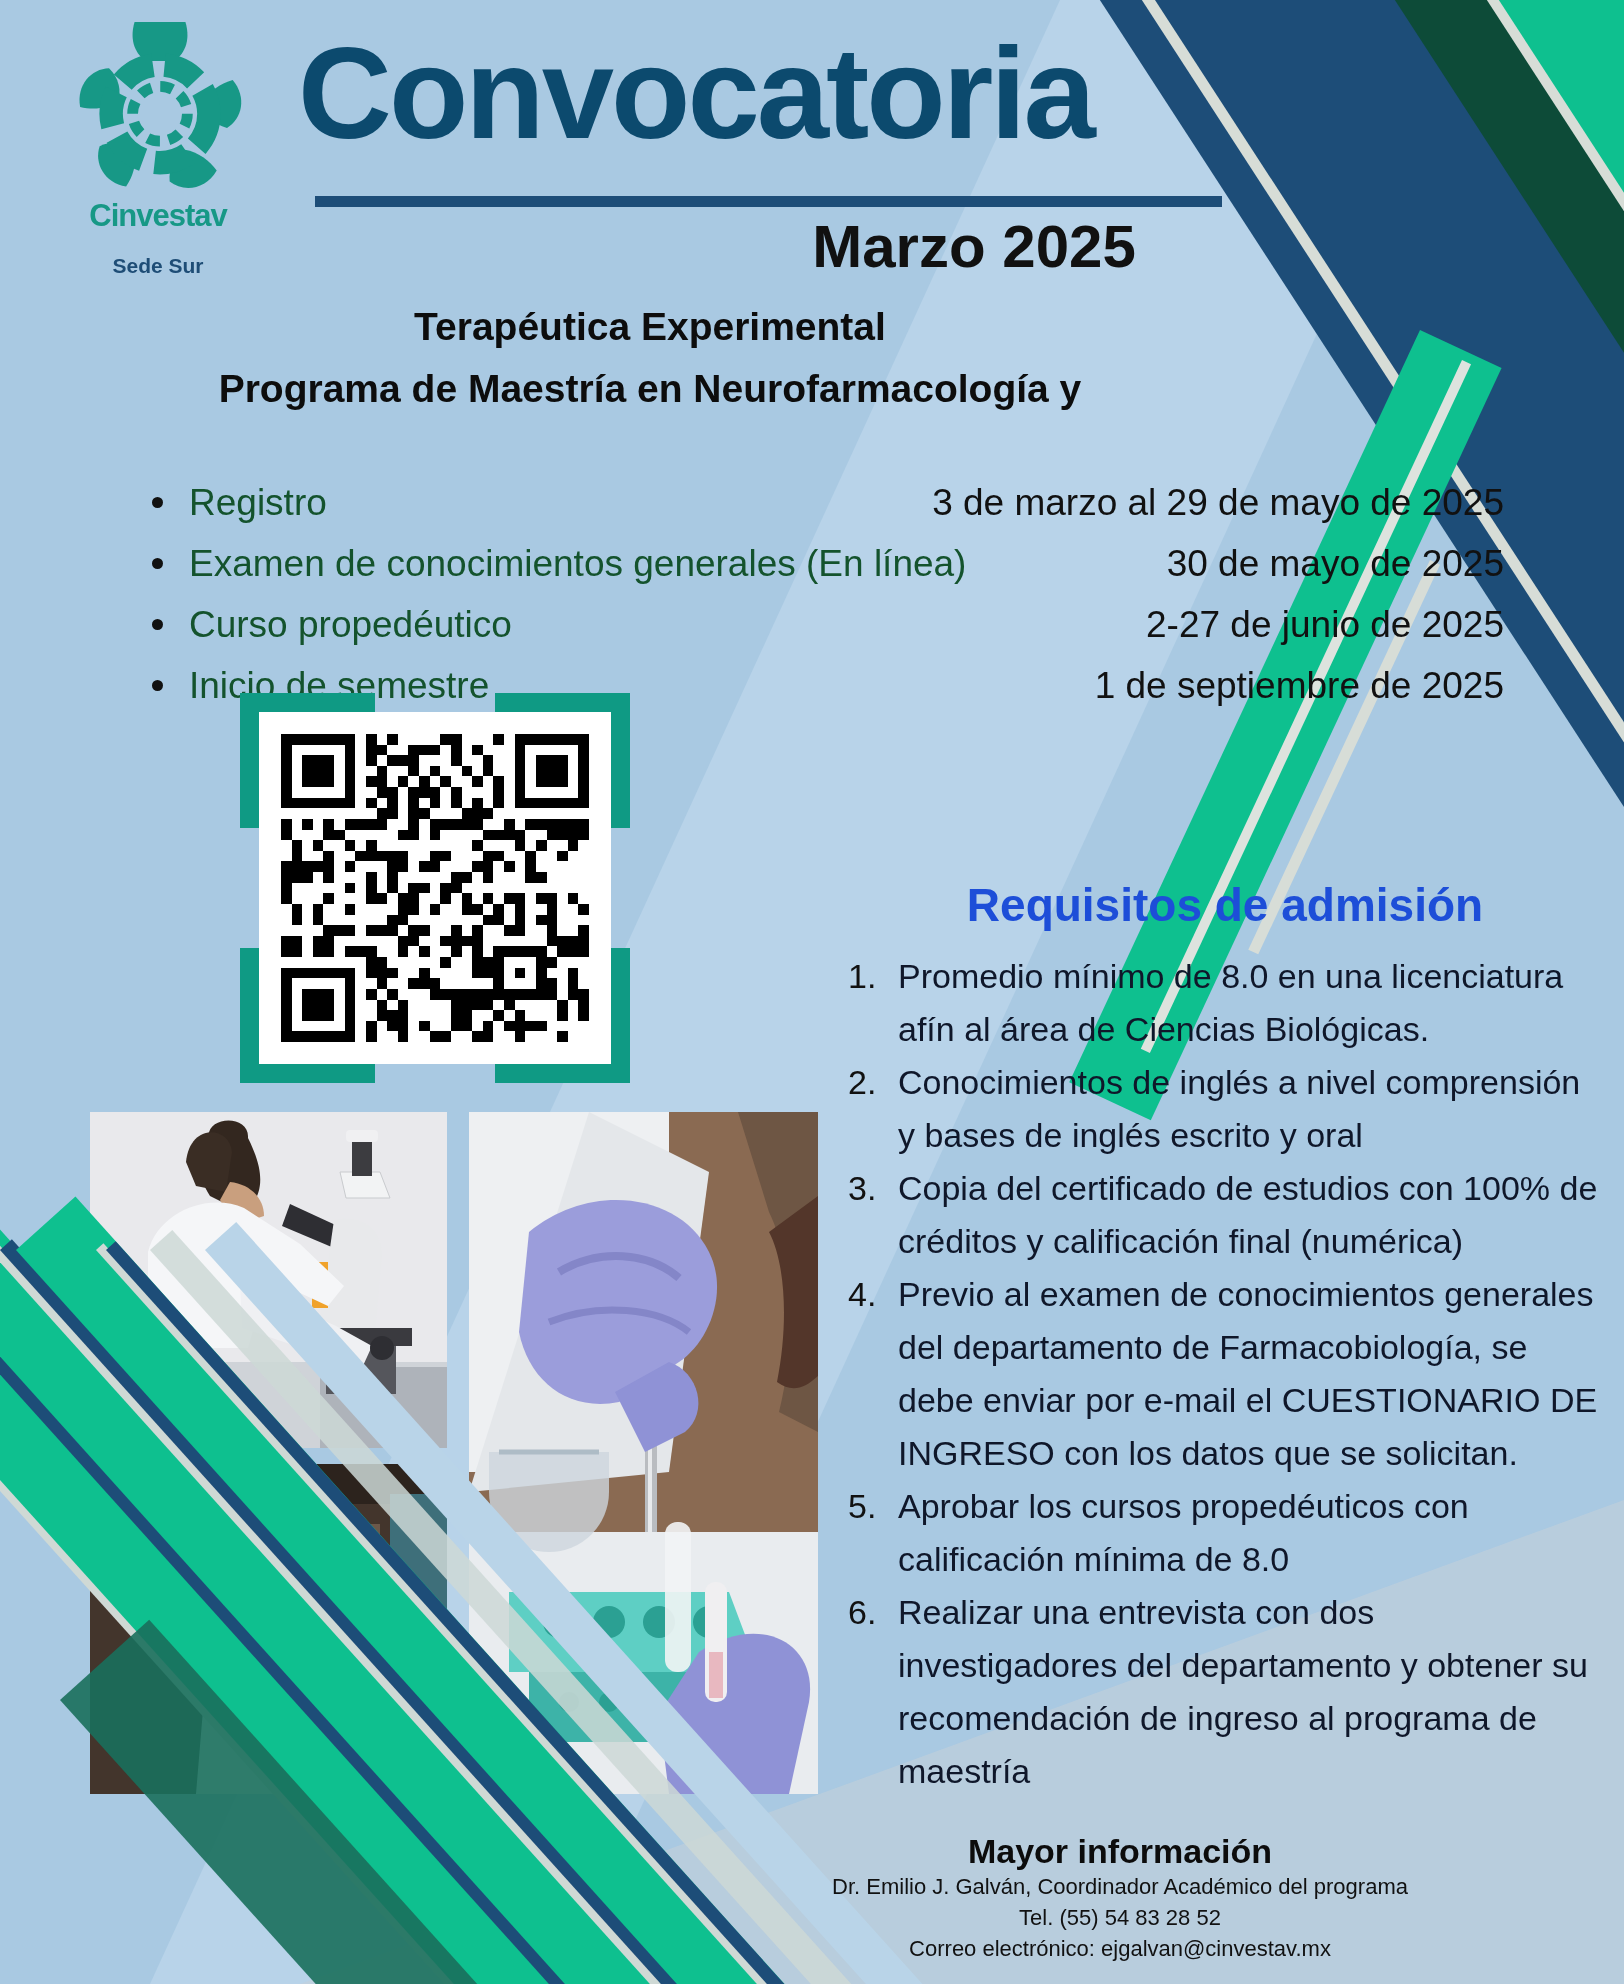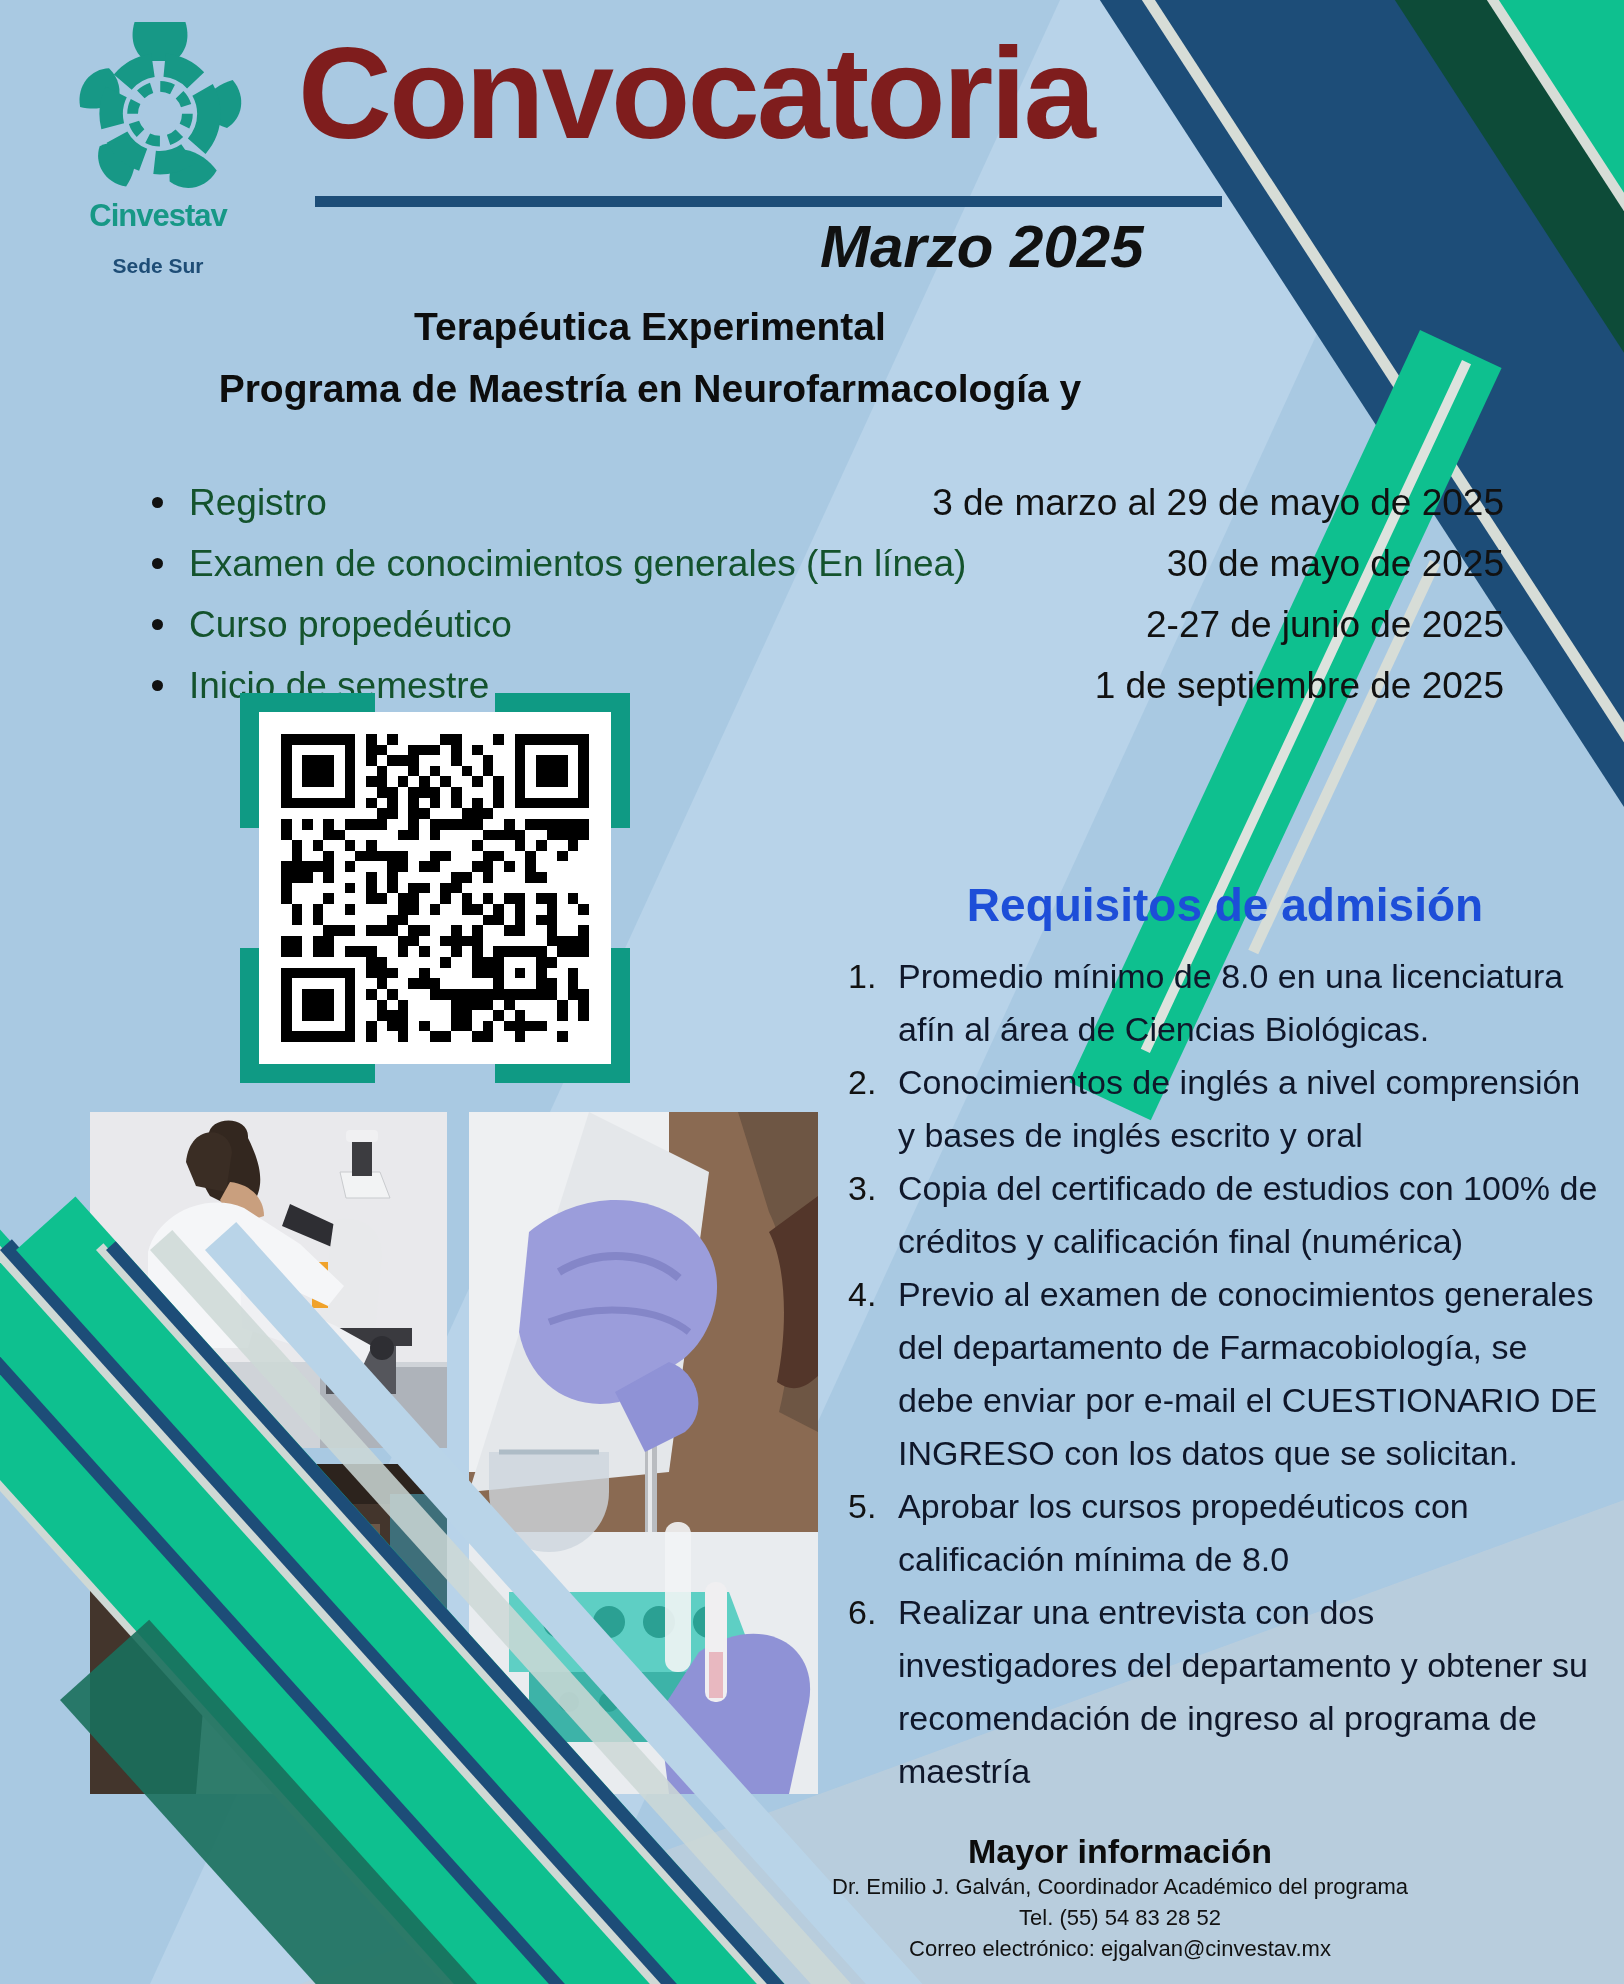--- a/index.html
+++ b/index.html
@@ -9,24 +9,24 @@
     color:#0e0e0e;
   }
   .abs{position:absolute;}
   .stripe{position:absolute;transform-origin:top left;}
   
   .logo-name{position:absolute;left:8px;top:198px;width:300px;text-align:center;
     font-size:31px;font-weight:bold;color:#179886;letter-spacing:-1px;}
   .logo-campus{position:absolute;left:8px;top:254px;width:300px;text-align:center;
     font-size:21px;font-weight:bold;color:#1e4d76;}
   .main-title{position:absolute;left:298px;top:18px;width:920px;
-    font-size:130px;font-weight:bold;letter-spacing:-3px;color:#7f1d1d;white-space:nowrap;}
+    font-size:130px;font-weight:bold;letter-spacing:-3px;color:#0c4a6e;white-space:nowrap;}
   .title-bar{position:absolute;left:315px;top:196px;width:907px;height:11px;background:#1d4d78;}
-  .edition{position:absolute;left:820px;top:212px;width:422px;text-align:left;
-    font-size:60px;font-weight:bold;color:#111;font-style:italic;}
+  .edition{position:absolute;left:763px;top:212px;width:422px;text-align:center;
+    font-size:60px;font-weight:bold;color:#111;}
   .program{position:absolute;left:90px;top:296px;width:1120px;text-align:center;
     font-size:39px;font-weight:bold;line-height:62px;color:#0d0d0d;}
   
   .schedule{position:absolute;left:152px;top:472px;width:1352px;}
   .sched-row{display:flex;align-items:center;height:61px;}
   .dot{width:11px;height:11px;border-radius:50%;background:#111;margin-right:26px;flex:none;}
   .sched-label{font-size:37px;color:#14532d;flex:1;}
   .sched-date{font-size:37px;color:#111;text-align:right;white-space:nowrap;}
   
   .qr-corner{position:absolute;width:135px;height:135px;background:#0f9a84;}

